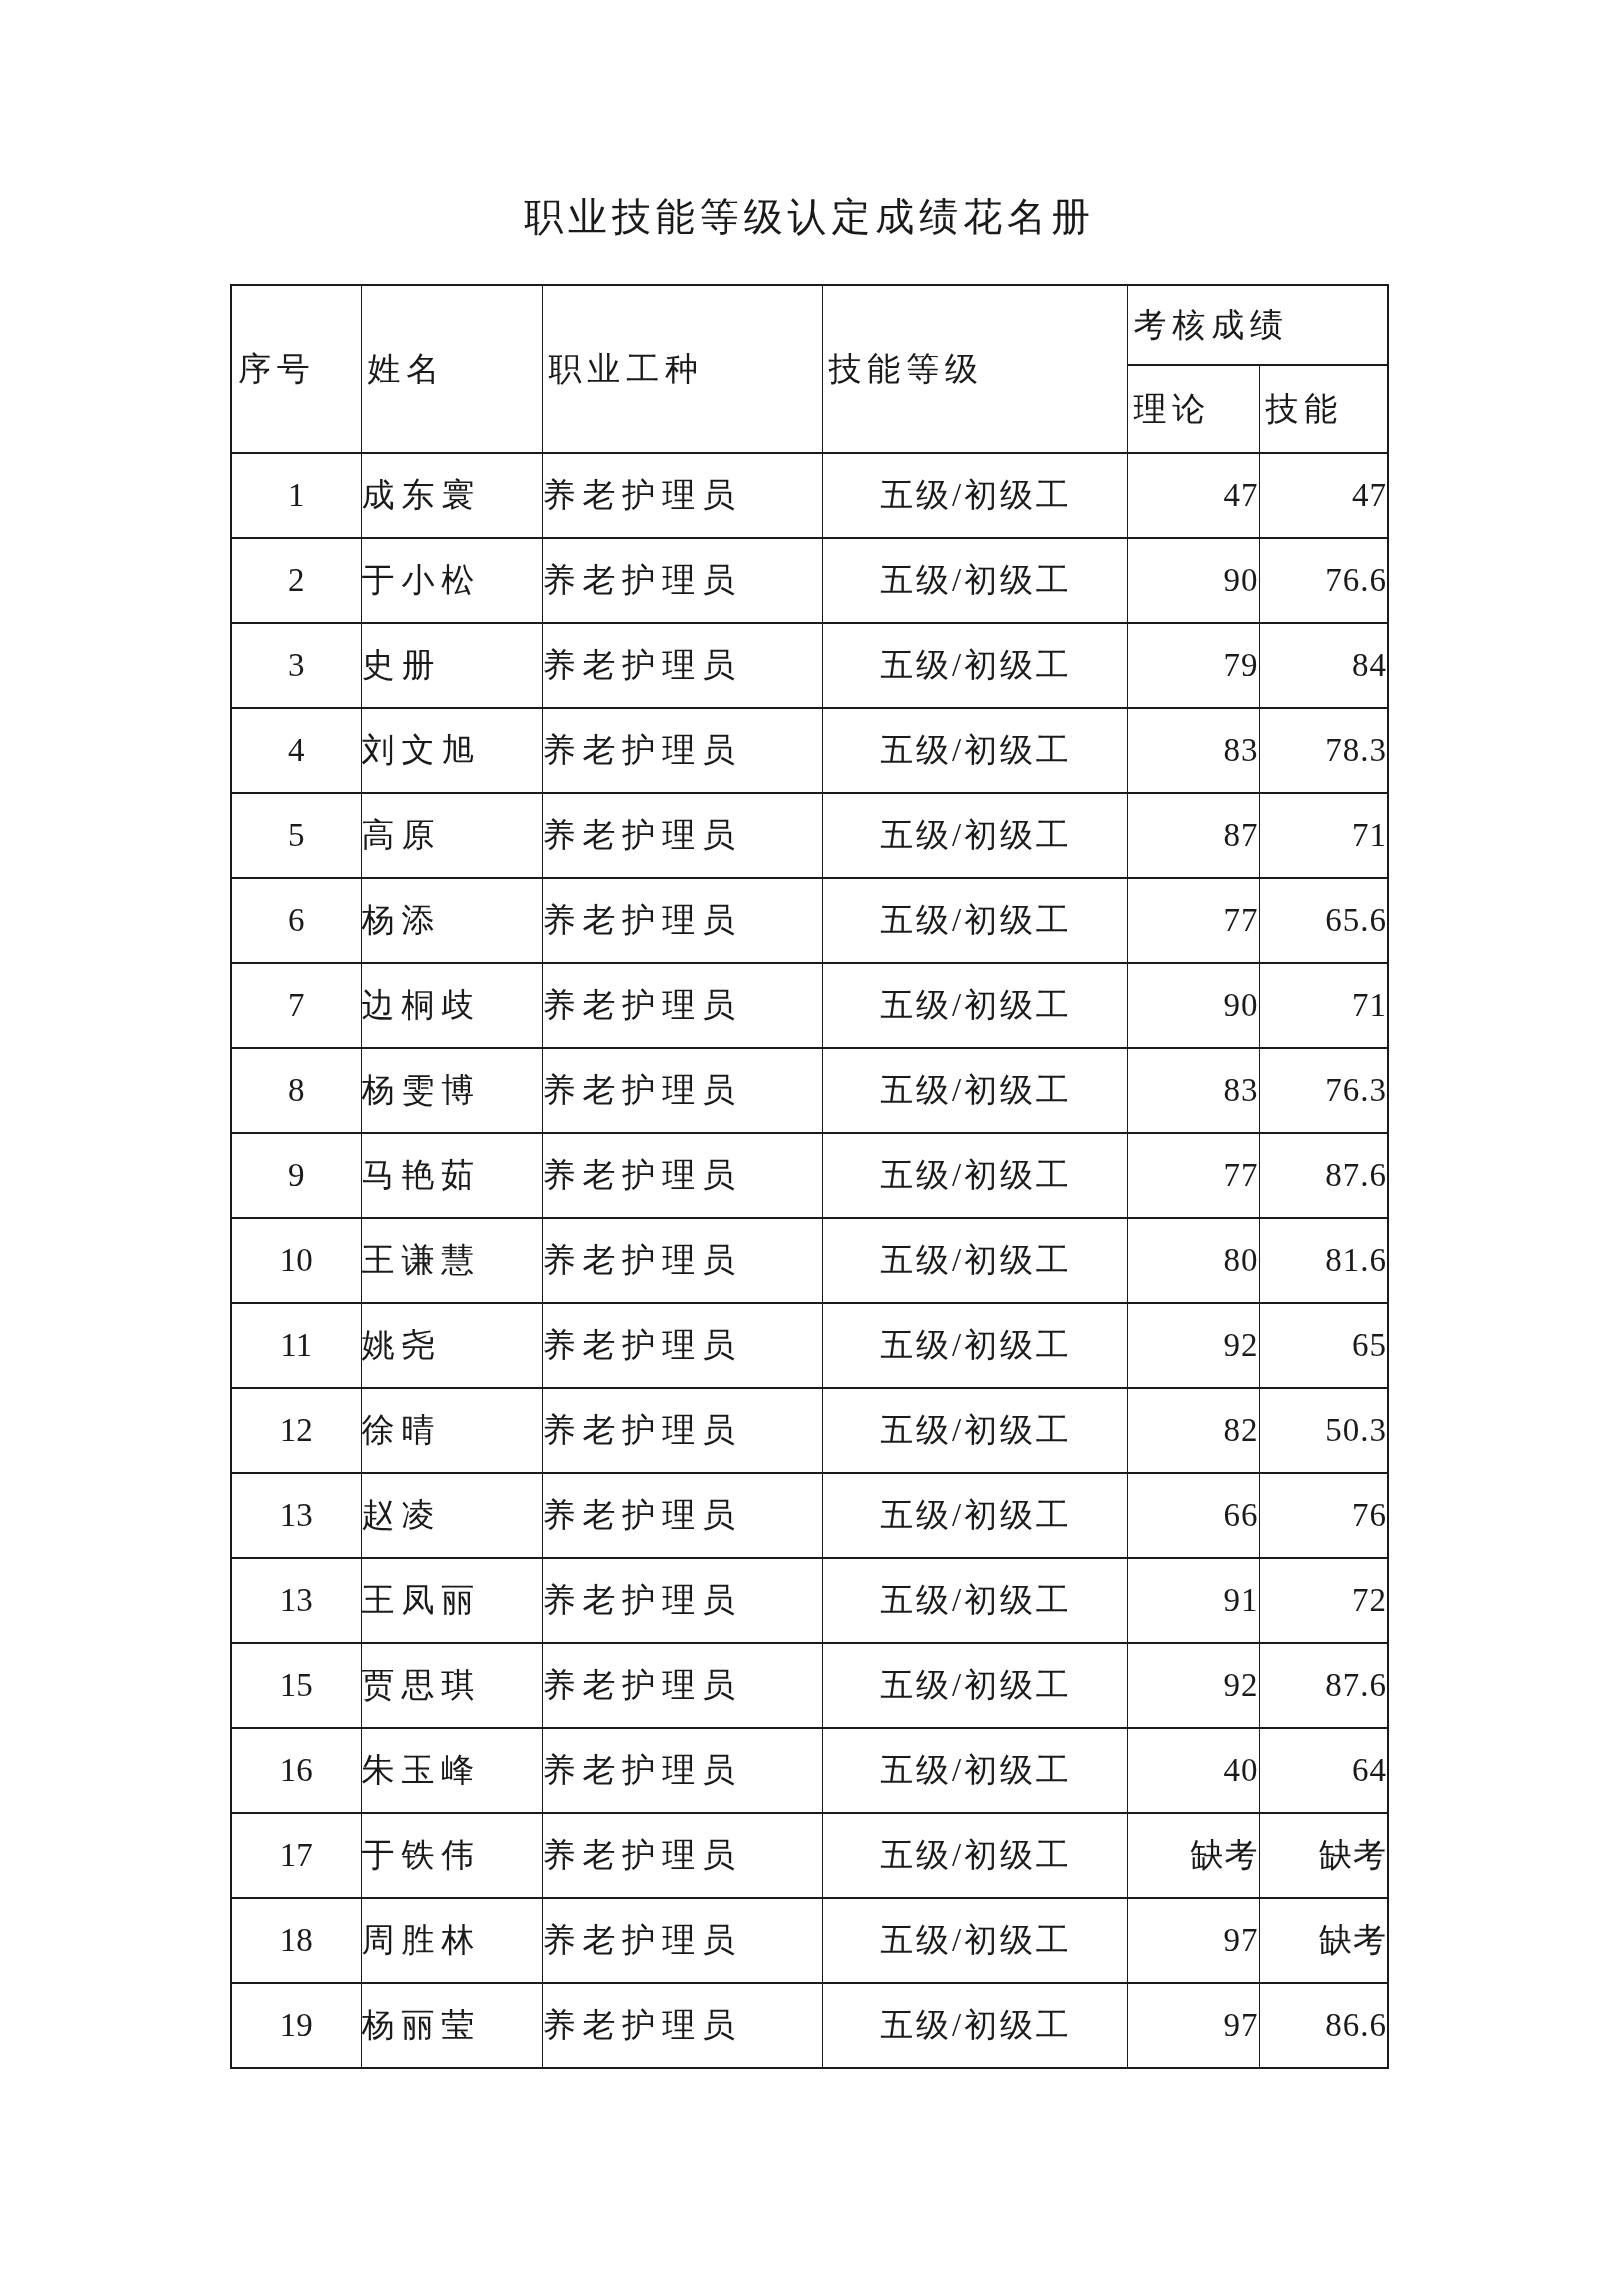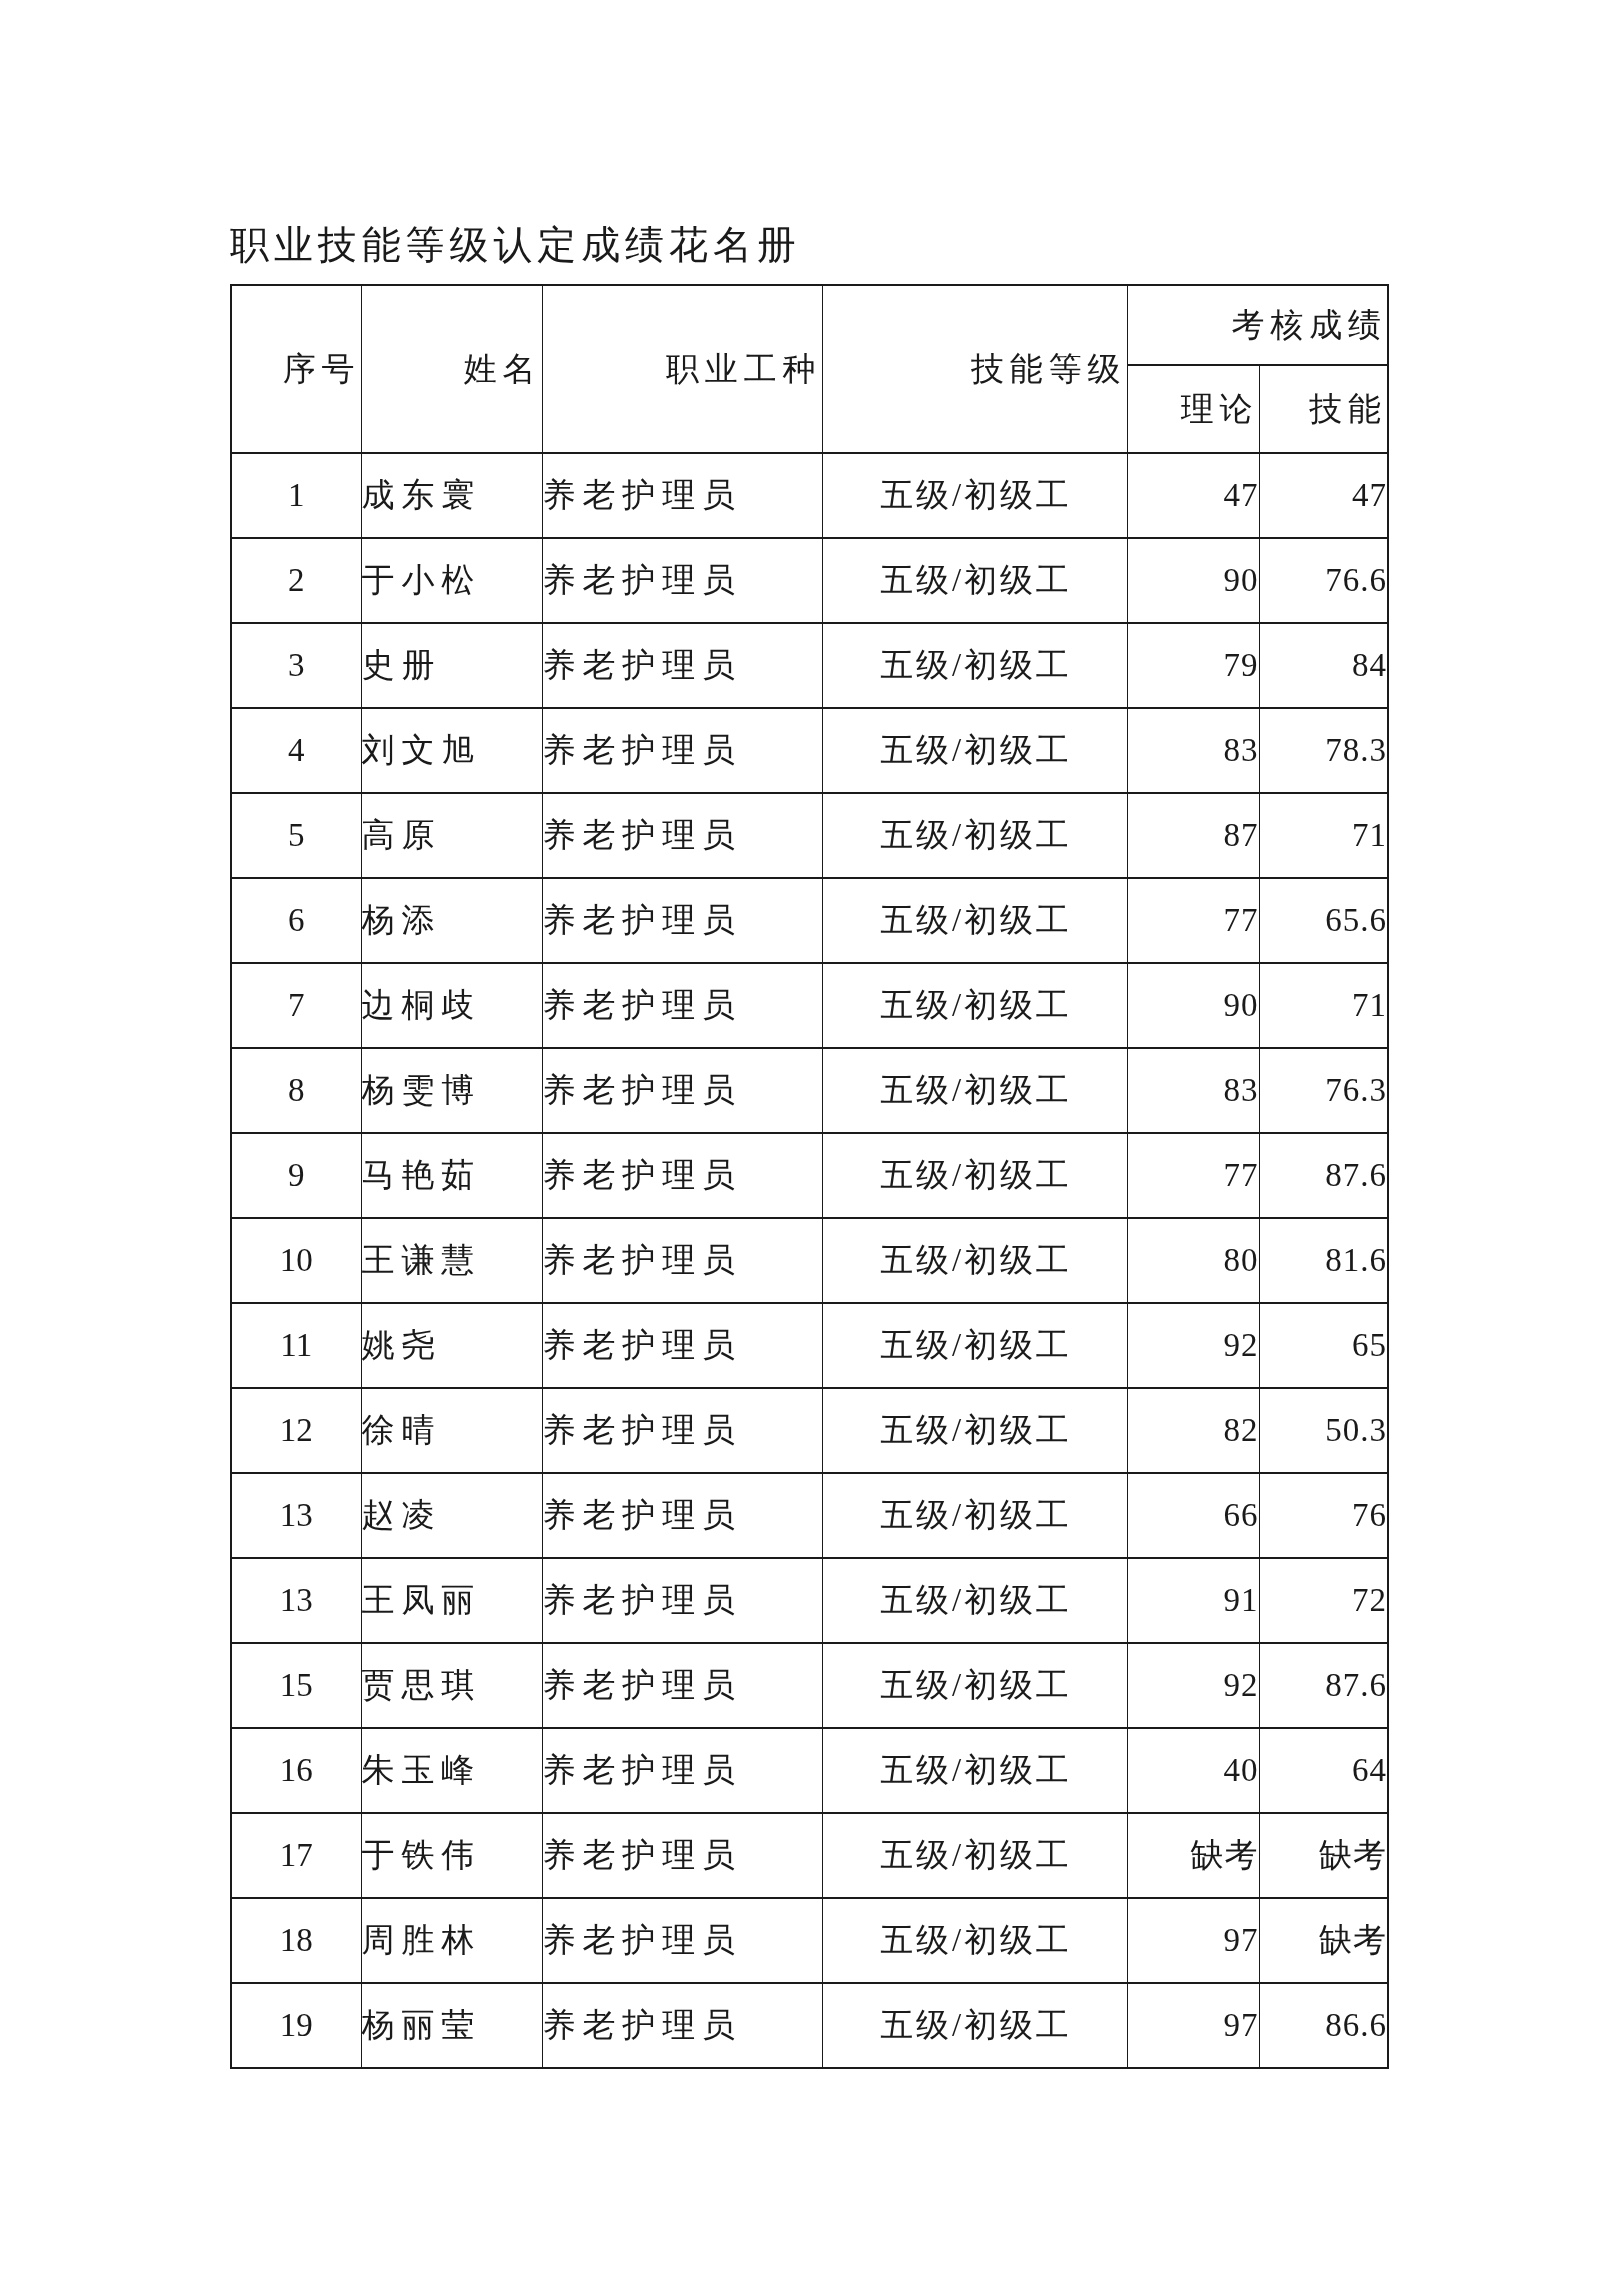--- a/index.html
+++ b/index.html
@@ -9,24 +9,24 @@
   body {
     width: 1621px;
     height: 2293px;
     background: #ffffff;
     position: relative;
     font-family: "Liberation Serif", "DejaVu Serif", serif;
     color: #1a1a1a;
   }
   .doc-title {
     position: absolute;
-    top: 220px;
+    top: 192px;
     left: 230px;
     width: 1159px;
-    text-align: left;
+    text-align: center;
     font-size: 39px;
     line-height: 49px;
     font-weight: 400;
     letter-spacing: 4.9px;
     white-space: nowrap;
   }
   table.roster {
     position: absolute;
     top: 284px;
     left: 230px;
@@ -45,21 +45,21 @@
     font-weight: 400;
     vertical-align: middle;
     padding: 0;
     overflow: hidden;
     white-space: nowrap;
   }
   tr.header-row-1 { height: 80px; }
   tr.header-row-2 { height: 88px; }
   tbody.roster-body tr { height: 85px; }
   table.roster th {
-    text-align: right;
+    text-align: left;
     letter-spacing: 5.9px;
     text-indent: 5.9px;
   }
   td.cell-index {
     text-align: center;
   }
   td.cell-name {
     text-align: left;
     padding-left: 17.6px;
     letter-spacing: 6.9px;

